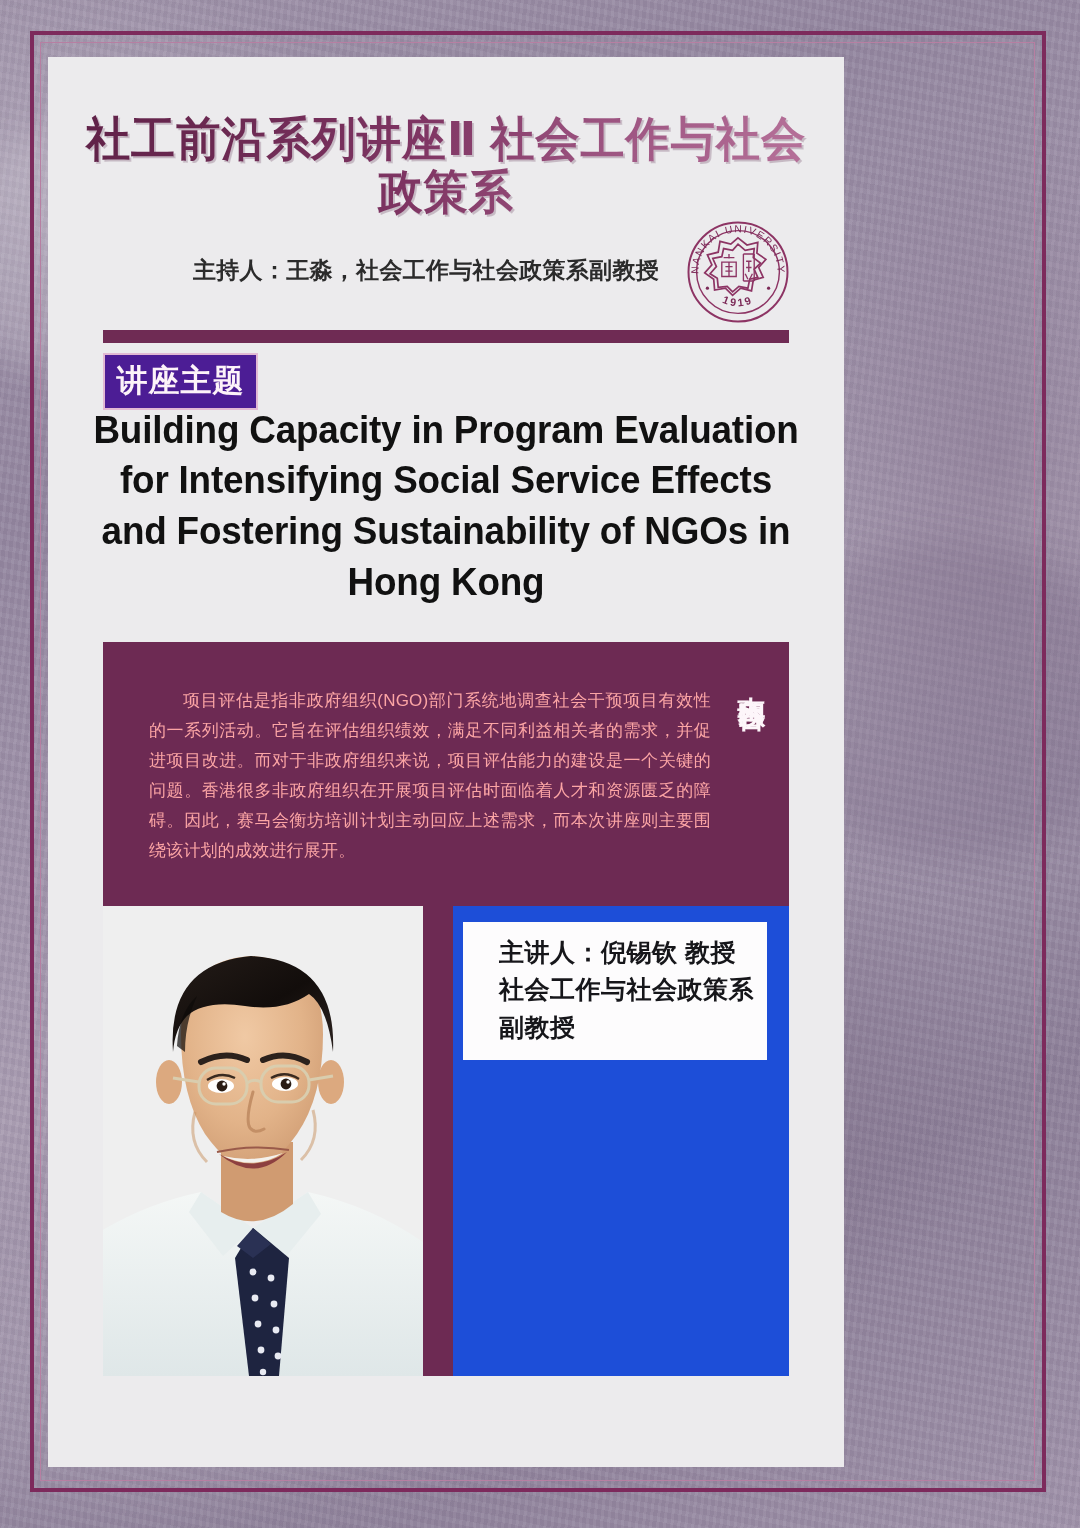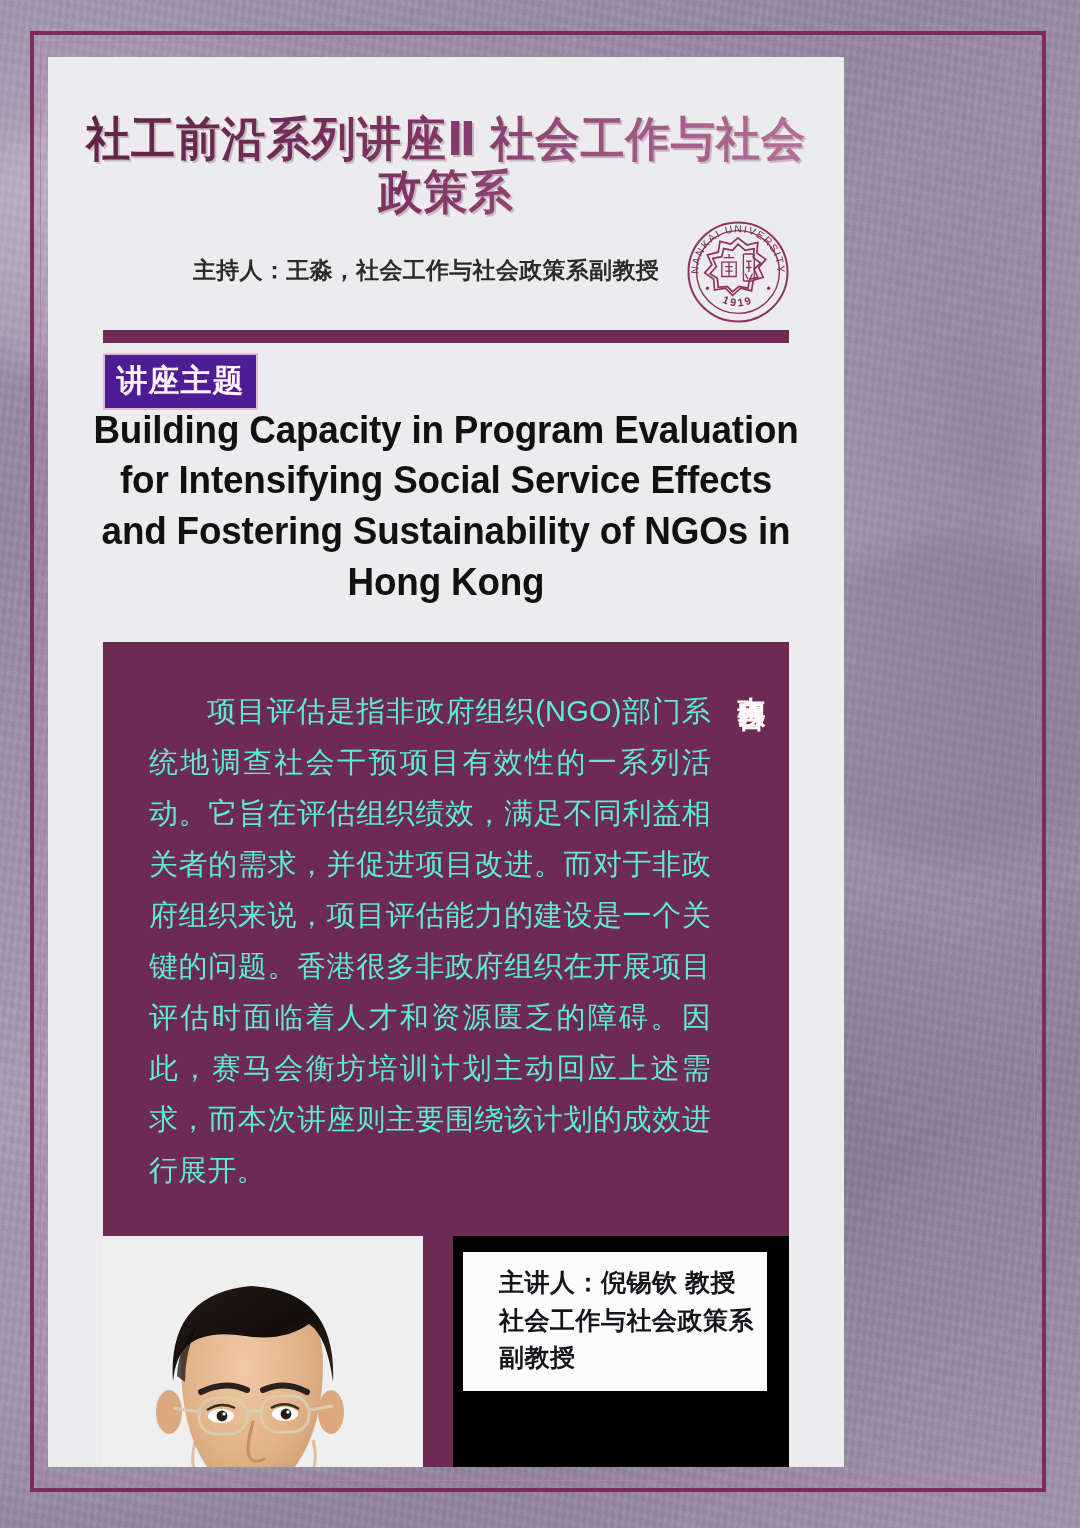--- a/index.html
+++ b/index.html
@@ -113,22 +113,22 @@
 
   
   .abstract{
     position:relative;
     margin:34px 55px 0 55px;
     background:#6d2a53;
     padding:44px 78px 40px 46px;
     min-height:238px;
   }
   .abstract p{
-    color:#5eead4;
-    font-size:29px;
+    color:#fca5a5;
+    font-size:17px;
     line-height:1.76;
     text-align:justify;
     text-indent:2em;
     letter-spacing:.2px;
   }
   .vertical-label{
     position:absolute;
     right:16px; top:32px;
     width:44px;
     color:#fdf6fa;
@@ -138,21 +138,21 @@
     letter-spacing:2px;
     writing-mode:vertical-rl;
     text-orientation:upright;
     white-space:pre;
   }
 
   
   .speaker-sec{
     position:relative;
     margin:0 55px;
-    background:#000000;
+    background:#1d4ed8;
     display:flex;
     min-height:470px;
   }
   .photo{
     width:350px; flex:0 0 350px;
     position:relative; overflow:hidden;
     background:#6d2a53;
     align-self:flex-start;
     height:470px;
   }

